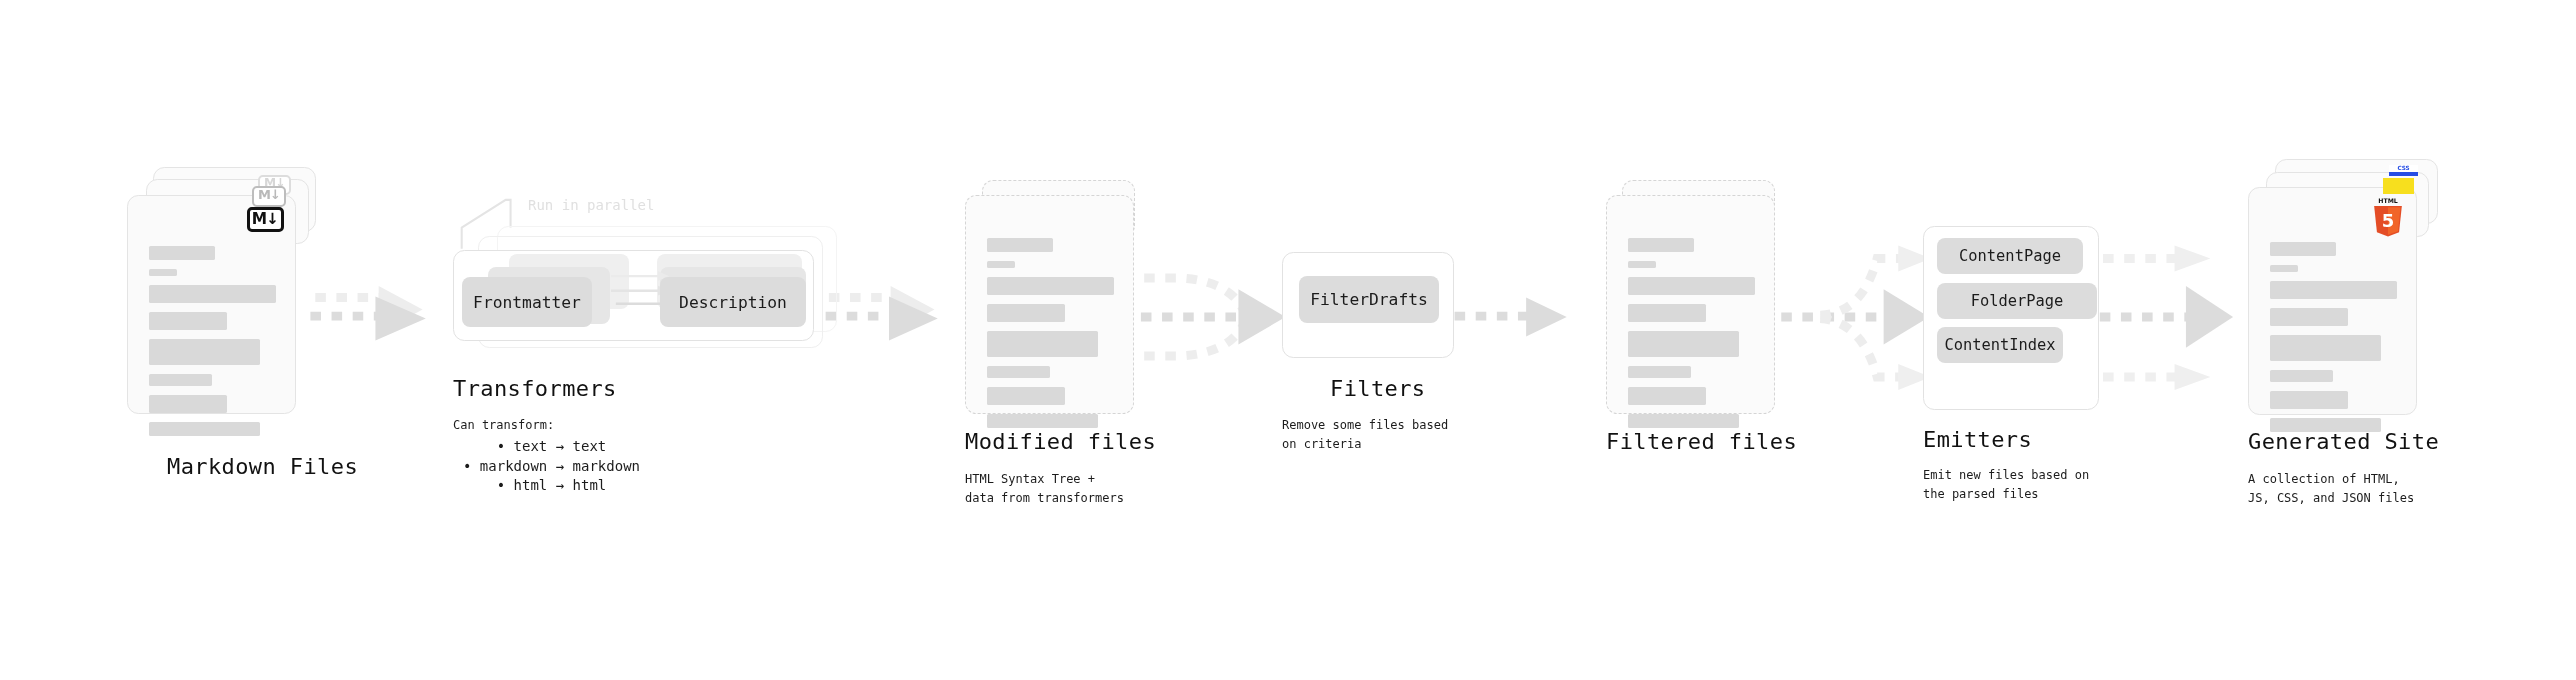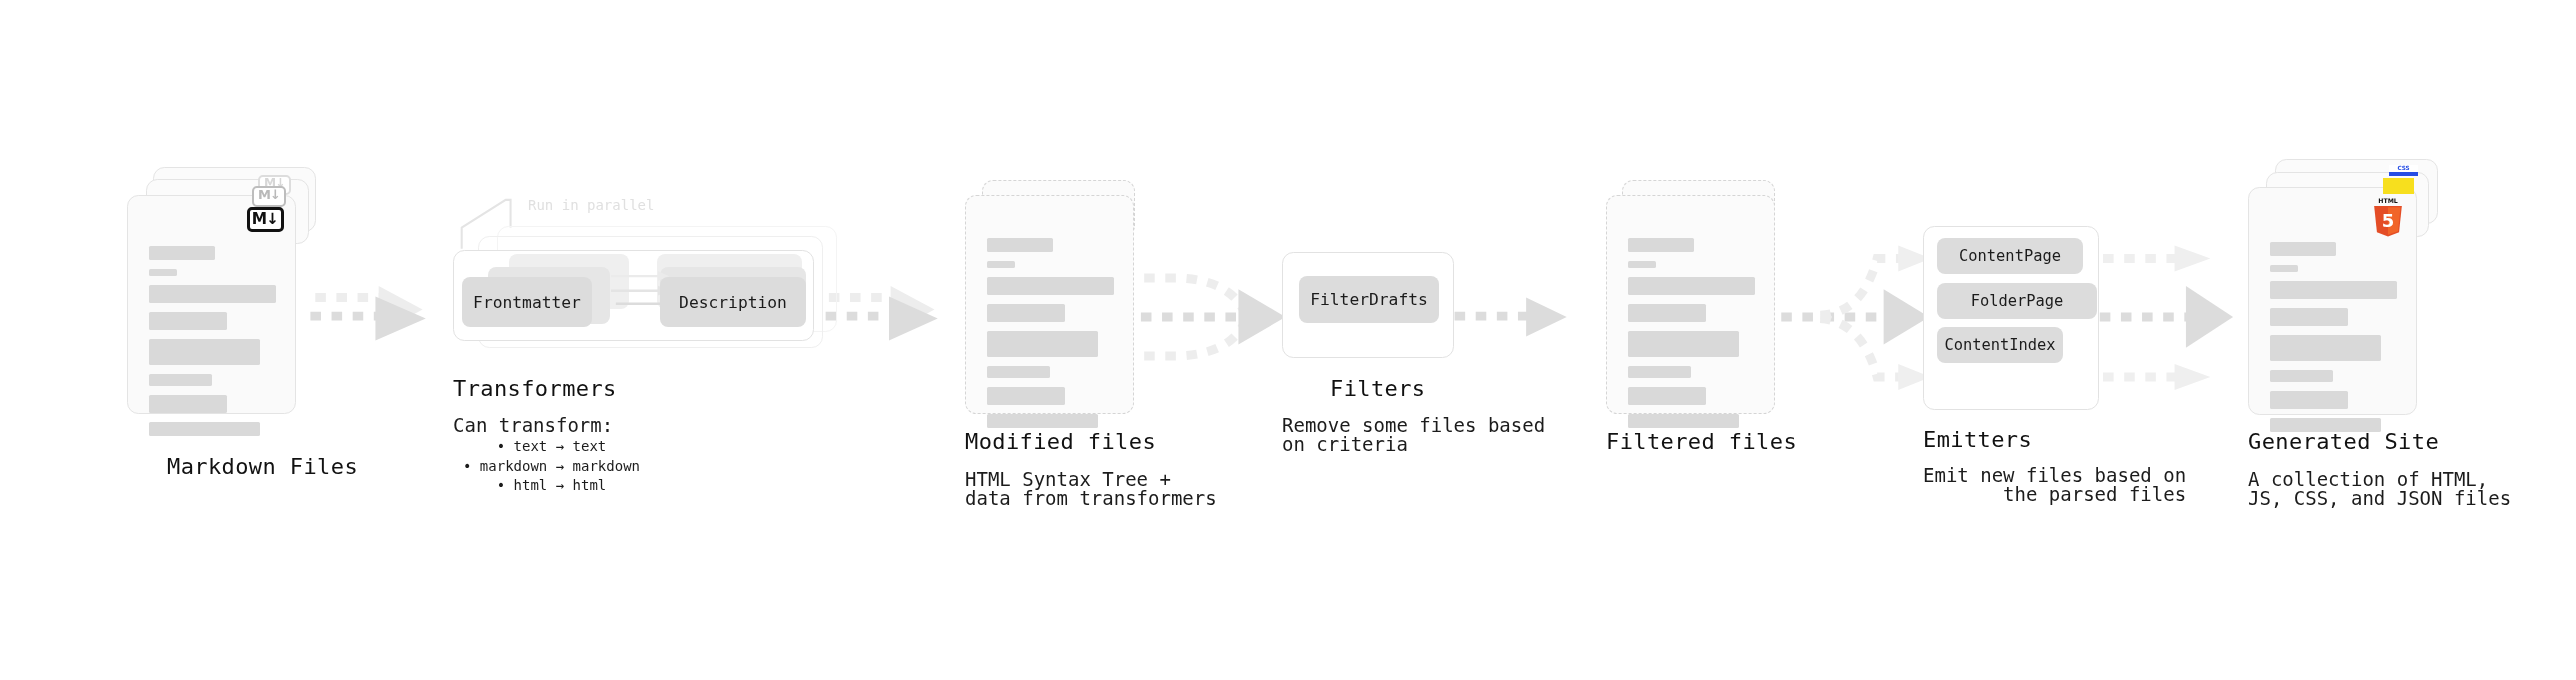--- a/index.html
+++ b/index.html
@@ -70,21 +70,21 @@
   
   .title {
     position: absolute;
     font-size: 22px;
     color: #111;
     white-space: nowrap;
     letter-spacing: 0.4px;
   }
   .subtitle {
     position: absolute;
-    font-size: 19px;
+    font-size: 12px;
     line-height: 18.7px;
     color: #1c1c1c;
     white-space: pre;
   }
   .ghostlabel {
     position: absolute;
     font-size: 14px;
     color: #e0e0e0;
     white-space: nowrap;
   }
@@ -256,21 +256,21 @@
     </div>
     <div class="title" style="left:1606px; top:429px;">Filtered files</div>
   </div>
 
   <div>
     <div class="frame" style="left:1923px; top:226px; width:176px; height:184px;"></div>
     <div class="pill" style="left:1937px; top:238px; width:146px; height:36px; font-size:15.4px;">ContentPage</div>
     <div class="pill" style="left:1937px; top:283px; width:160px; height:36px; font-size:15.4px;">FolderPage</div>
     <div class="pill" style="left:1937px; top:327px; width:126px; height:36px; font-size:15.4px;">ContentIndex</div>
     <div class="title" style="left:1923px; top:427px;">Emitters</div>
-    <div class="subtitle" style="left:1923px; top:466px;text-align:right;">Emit new files based on
+    <div class="subtitle" style="left:1923px; top:466px;">Emit new files based on
 the parsed files</div>
   </div>
 
   <div class="docstack">
     <div class="doc-sheet" style="left:2275px; top:159px; width:163px; height:65px;"></div>
     <div class="doc-sheet" style="left:2266px; top:172px; width:163px; height:65px;"></div>
     <div class="doc-sheet doc-front" style="left:2248px; top:187px; width:169px; height:228px;">
       <div class="doc-lines" style="top:54px;">
         <div class="ln" style="width:52%; height:14px;"></div>
         <div class="ln" style="width:22%; height:6.5px;"></div>

